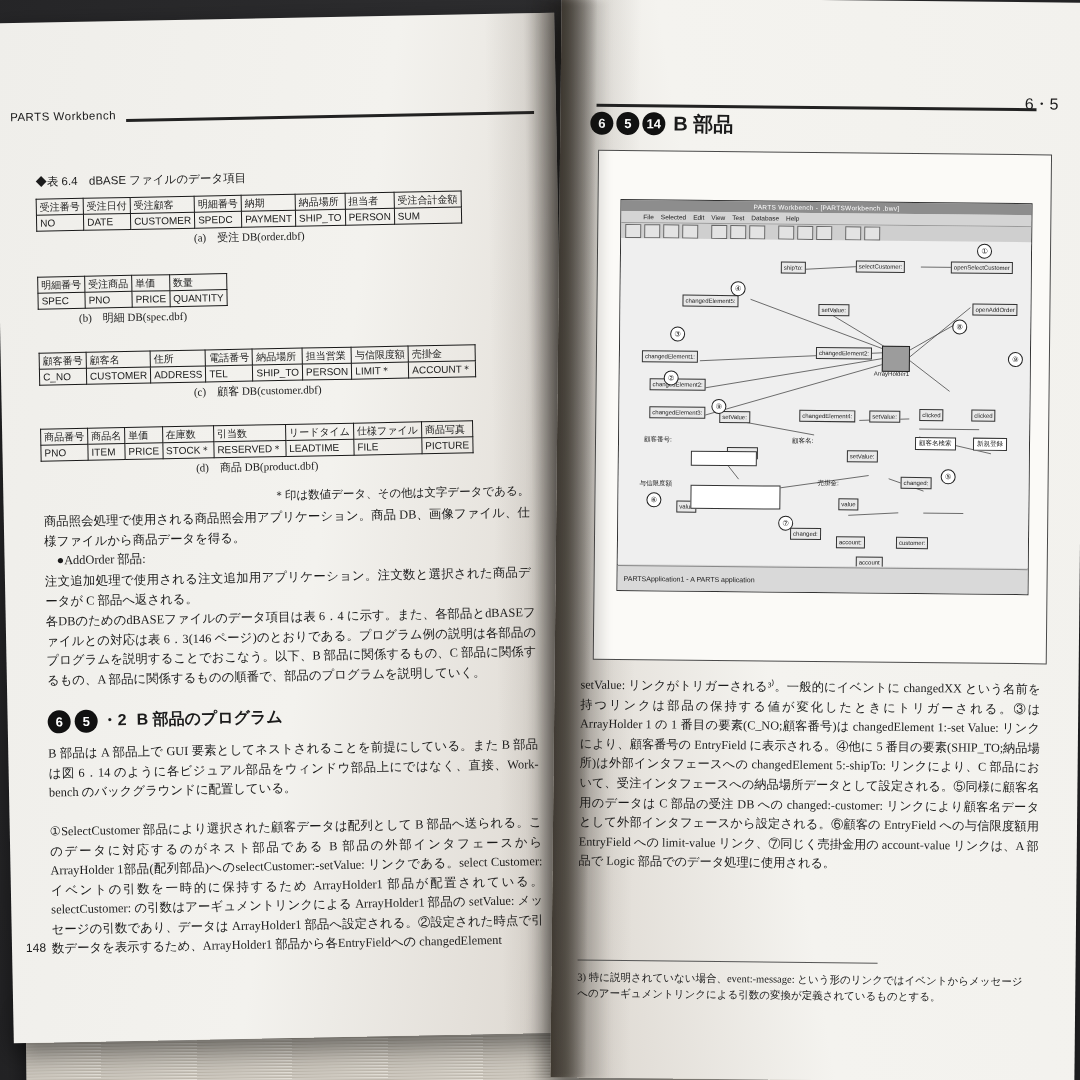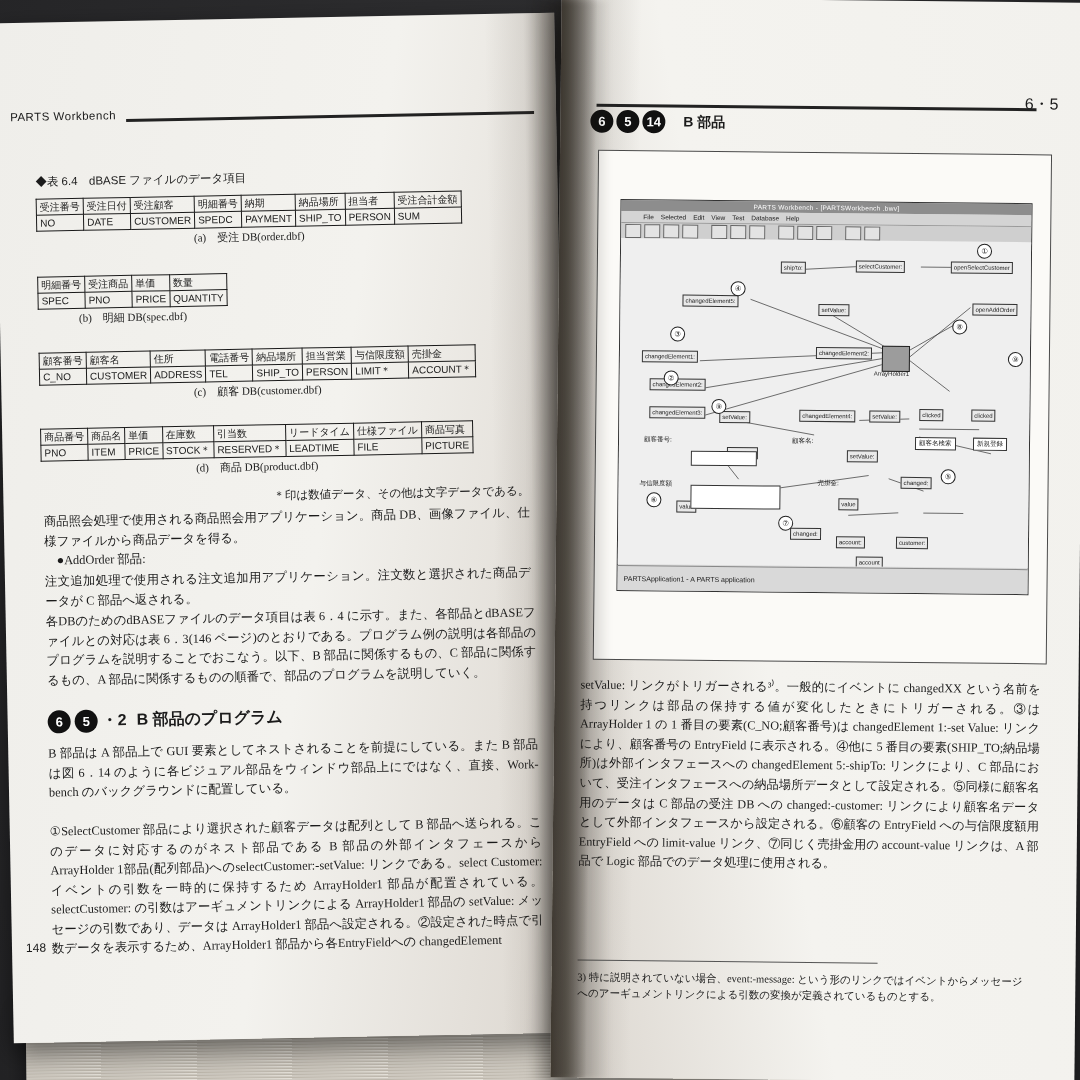--- a/index.html
+++ b/index.html
@@ -257,21 +257,21 @@
 
     <div class="page-right">
       <div class="rp">
         <div class="folio">6・5</div>
         <div class="hdr-rule"></div>
 
         <div style="position:absolute;left:30px;top:112px;display:flex;align-items:center;gap:3px;">
           <span class="num-badge">6</span>
           <span class="num-badge">5</span>
           <span class="num-badge">14</span>
-          <span style="font-family:'Liberation Sans',sans-serif;font-size:14px;font-weight:bold;margin-left:15px;">B 部品</span>
+          <span style="font-family:'Liberation Sans',sans-serif;font-size:20px;font-weight:bold;margin-left:5px;">B 部品</span>
         </div>
 
         <div class="figbox">
           <div class="win">
             <div class="win-title">PARTS  Workbench  -  [PARTSWorkbench .bwv]</div>
             <div class="win-menu">
               <span>File</span>
               <span>Selected</span>
               <span>Edit</span>
               <span>View</span>

